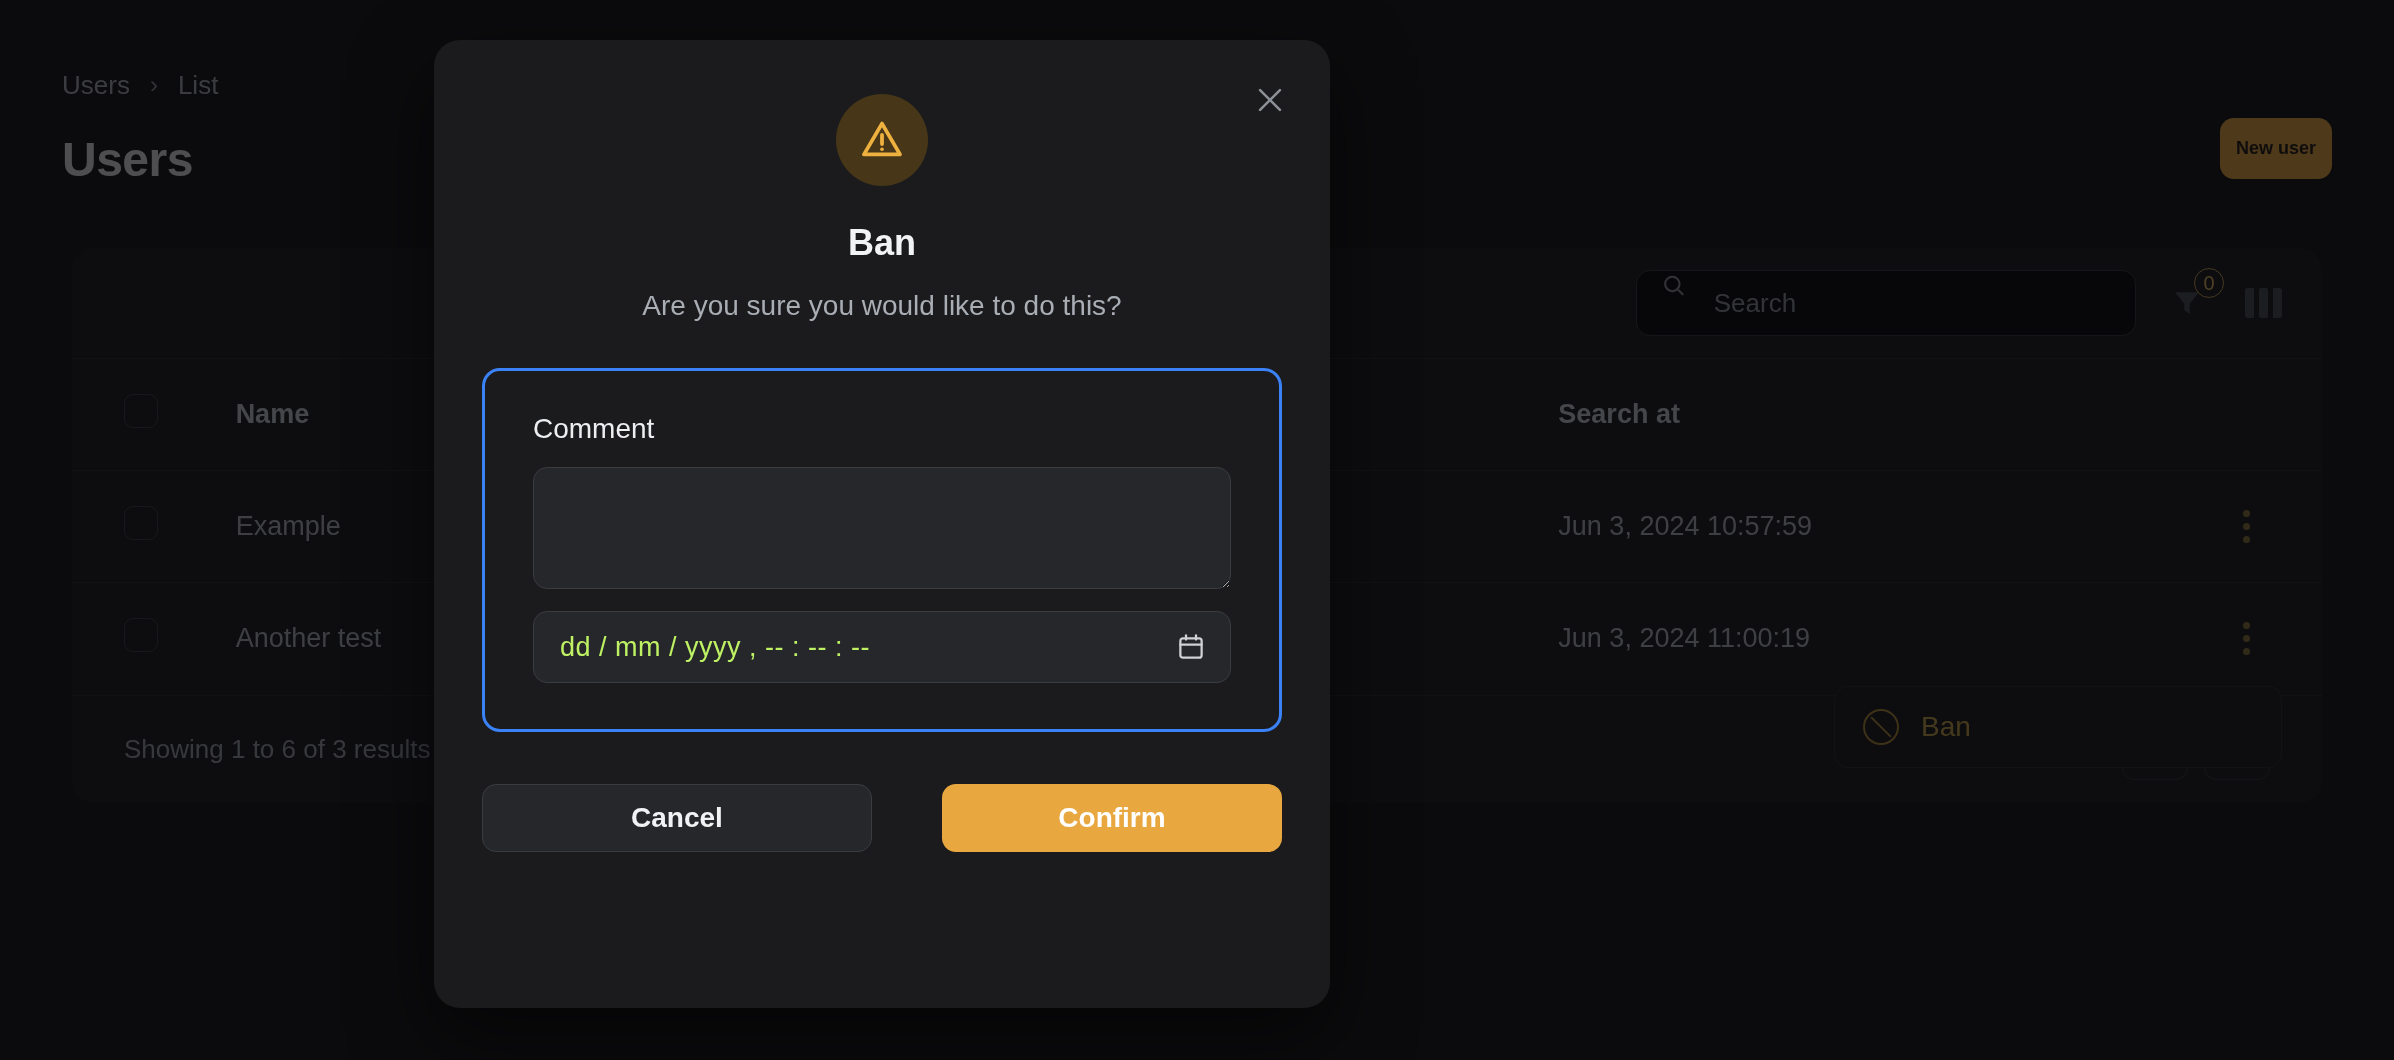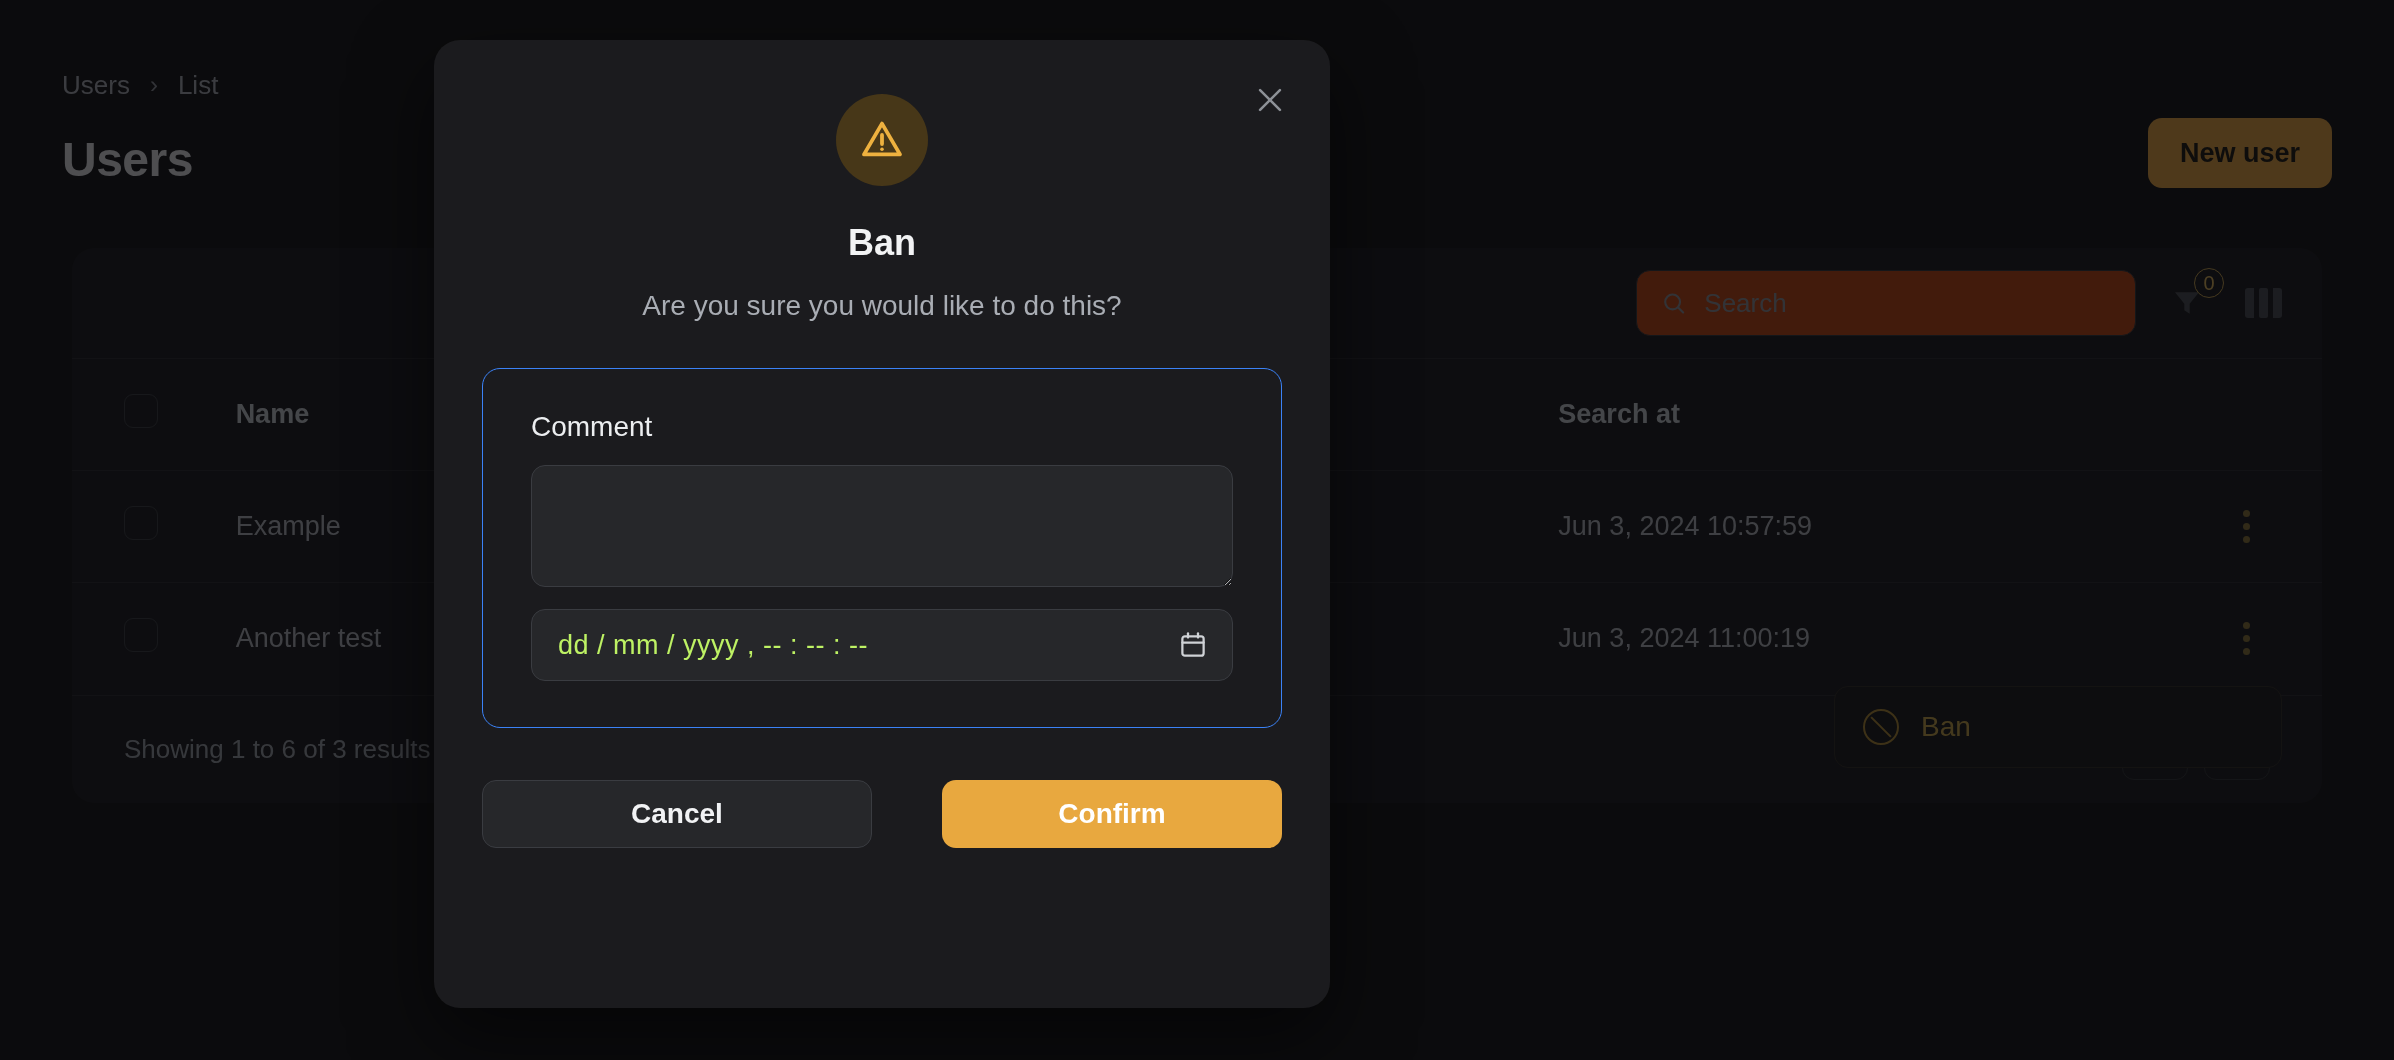--- a/index.html
+++ b/index.html
@@ -28,43 +28,43 @@
   .crumb-sep { font-size: 24px; color: #8b9099; line-height: 1; }
 
   .page-title {
     font-size: 48px; font-weight: bold; color: #e9eaec;
     letter-spacing: -0.5px; margin-top: 30px;
   }
 
   .new-user-btn {
     position: absolute; right: 62px; top: 118px;
     background: #e8a33d; color: #18140c;
-    font-size: 27px; font-weight: bold;
-    padding: 0 32px; height: 70px;
+    font-size: 18px; font-weight: bold;
+    padding: 0 16px; height: 61px;
     border-radius: 14px; border: none;
     display: flex; align-items: center; justify-content: center;
   }
 
   
   .card {
     position: absolute;
     left: 72px; right: 72px; top: 248px;
     background: #141417;
     border-radius: 22px;
     overflow: hidden;
   }
   .card-toolbar {
     height: 110px; display: flex; align-items: center;
     justify-content: flex-end; gap: 26px; padding: 0 34px;
   }
   .search-wrap {
     width: 500px; height: 66px;
     border: 1px solid #2e3035; border-radius: 14px;
-    display: flex; align-items: center; gap: 18px; padding: 0 24px;
-    background: #c2410c;
+    display: flex; gap: 28px; padding: 0 24px;
+    background: #000000;
   }
   .search-wrap input {
     background: transparent; border: none; outline: none;
     color: #cfd2d7; font-size: 26px; width: 100%;
     font-family: "Liberation Sans", sans-serif;
   }
   .search-wrap input::placeholder { color: #8d9198; }
 
   .icon-btn { position: relative; width: 50px; height: 50px;
     display: flex; align-items: center; justify-content: center; }
@@ -158,21 +158,21 @@
     text-align: center; color: #f2f3f4;
     font-size: 36px; font-weight: bold; margin-top: 36px;
   }
   .modal-sub {
     text-align: center; color: #a9adb4;
     font-size: 28px; margin-top: 26px;
   }
 
   .form-box {
     margin: 46px 48px 0;
-    border: 1px solid #3b82f6;
+    border: 3px solid #3b82f6;
     border-radius: 18px;
     padding: 42px 48px 46px;
   }
   .field-label { font-size: 28px; color: #eceef0; }
   .ta {
     margin-top: 22px; width: 100%; height: 122px;
     background: #26272a; border: 1px solid #3a3c41;
     border-radius: 14px; resize: vertical;
     color: #e6e8ea; font-size: 26px; padding: 16px 20px;
     outline: none; display: block;

